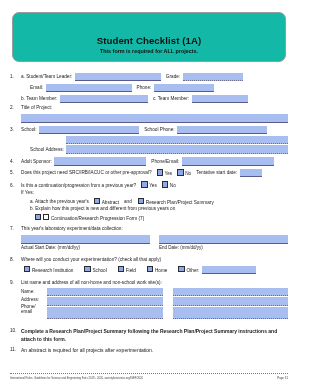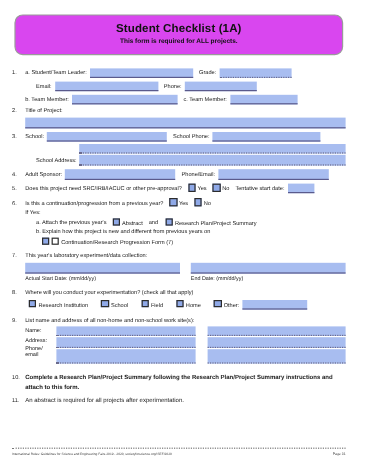--- a/index.html
+++ b/index.html
@@ -9,22 +9,22 @@
     color:#1a1a1a;
     -webkit-font-smoothing:antialiased;
   }
   .page{
     position:relative;width:298px;height:386px;box-sizing:border-box;
     padding:8px 10px 0 10px;background:#fff;
   }
 
   
   .title-banner{
-    border:1px solid #9a9a9a;border-radius:7px;background:#d946ef;
-    text-align:center;padding:6px 4px 6px 4px;margin:4px 2px 0 2px;
+    border:1px solid #9a9a9a;border-radius:7px;background:#14b8a6;
+    text-align:center;padding:22px 4px 6px 4px;margin:4px 2px 0 2px;
   }
   .title-banner .t1{font-size:9.6px;font-weight:bold;letter-spacing:.1px;line-height:11px;color:#111;}
   .title-banner .t2{font-size:5.4px;font-weight:bold;margin-top:2px;line-height:7px;color:#111;}
 
   
   .form{margin-top:11px;font-size:4.7px;line-height:6.6px;}
   .row{display:flex;align-items:flex-end;margin-bottom:2.6px;}
   .num{width:11px;flex:0 0 11px;font-size:4.7px;padding-bottom:.4px;}
   .num.blank{visibility:hidden;}
   .lbl{white-space:nowrap;padding-bottom:.4px;font-size:4.7px;}

